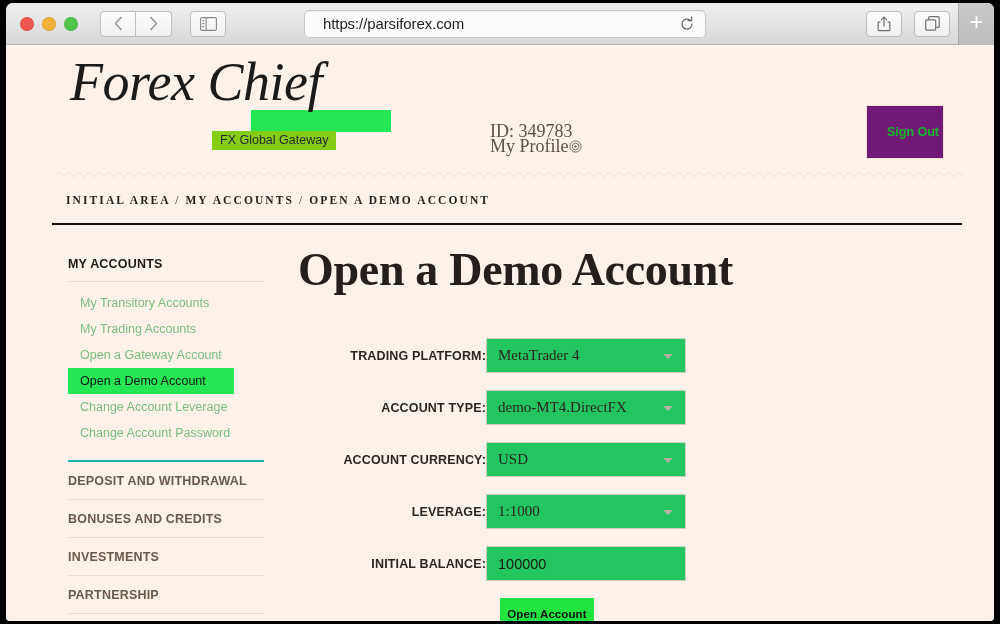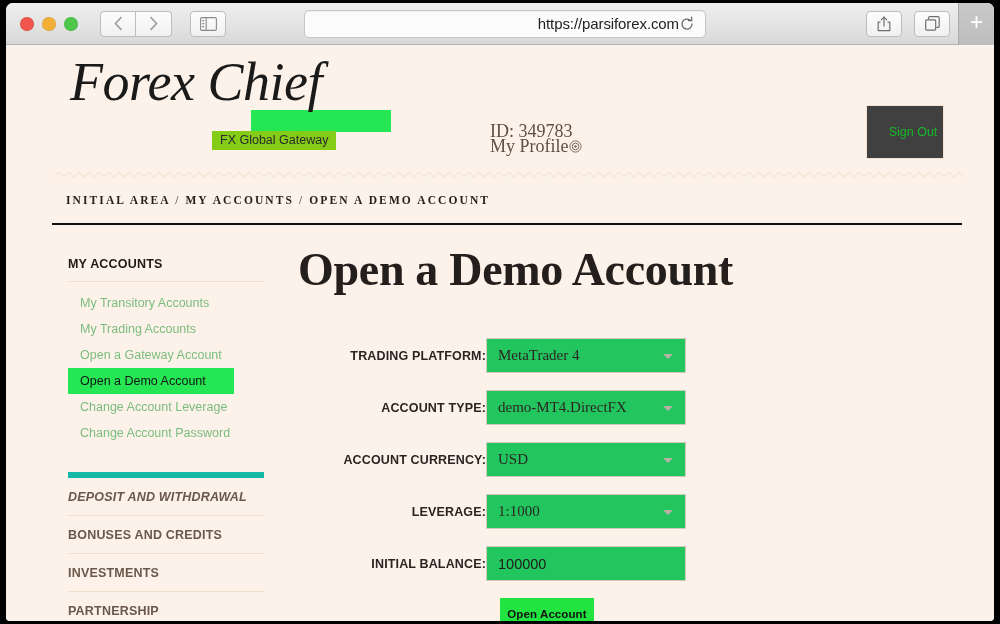--- a/index.html
+++ b/index.html
@@ -83,21 +83,21 @@
     width: 100%; height: 28px;
     background: #fbfbfb;
     border: 1px solid #c6c6c6;
     border-radius: 5px;
     display: flex; align-items: center;
     padding: 0 10px 0 0;
     box-shadow: inset 0 1px 1px rgba(0,0,0,0.05);
   }
   .url-text {
     flex: 1;
-    text-align: right;
+    text-align: left;
     font-size: 15px;
     color: #222;
     font-family: "Liberation Sans", sans-serif;
     letter-spacing: -0.1px;
     padding-left: 18px;
   }
   .reload-icon { width: 16px; height: 16px; color: #6a6a6a; flex: 0 0 auto; }
 
   .right-chrome {
     position: absolute;
@@ -189,25 +189,25 @@
   }
   .id-block .row2 { display: flex; align-items: center; gap: 0; }
   .gear-icon { width: 13px; height: 13px; display:block; color:#7c6a5d; }
 
   .signout-btn {
     position: absolute;
     right: 50px;
     top: 60px;
     width: 78px;
     height: 54px;
-    background: #404040;
+    background: #701a75;
     border: 1px solid #f4e2d4;
     display: flex; align-items: center; justify-content: center;
     font-size: 12.5px;
-    font-weight: normal;
+    font-weight: bold;
     color: #17b82a;
     font-family: "Liberation Sans", sans-serif;
     padding-left: 16px;
   }
 
   
   .breadcrumb {
     position: absolute;
     left: 60px;
     top: 149px;
@@ -274,21 +274,21 @@
 
   .side-section {
     font-family: "Liberation Sans", sans-serif;
     font-size: 12.5px;
     font-weight: bold;
     color: #6a584c;
     letter-spacing: 0.2px;
     padding: 12px 0 11px 0;
     border-bottom: 1px solid #f0ddcc;
   }
-  .side-section.first { margin-top: 20px; border-top: 6px solid #14b8a6; font-style: italic; }
+  .side-section.first { margin-top: 8px; border-top: 2px solid #14b8a6; }
 
   
   .main {
     position: absolute;
     left: 282px;
     top: 0;
     width: 700px;
   }
   .page-title {
     font-family: "Liberation Serif", serif;

